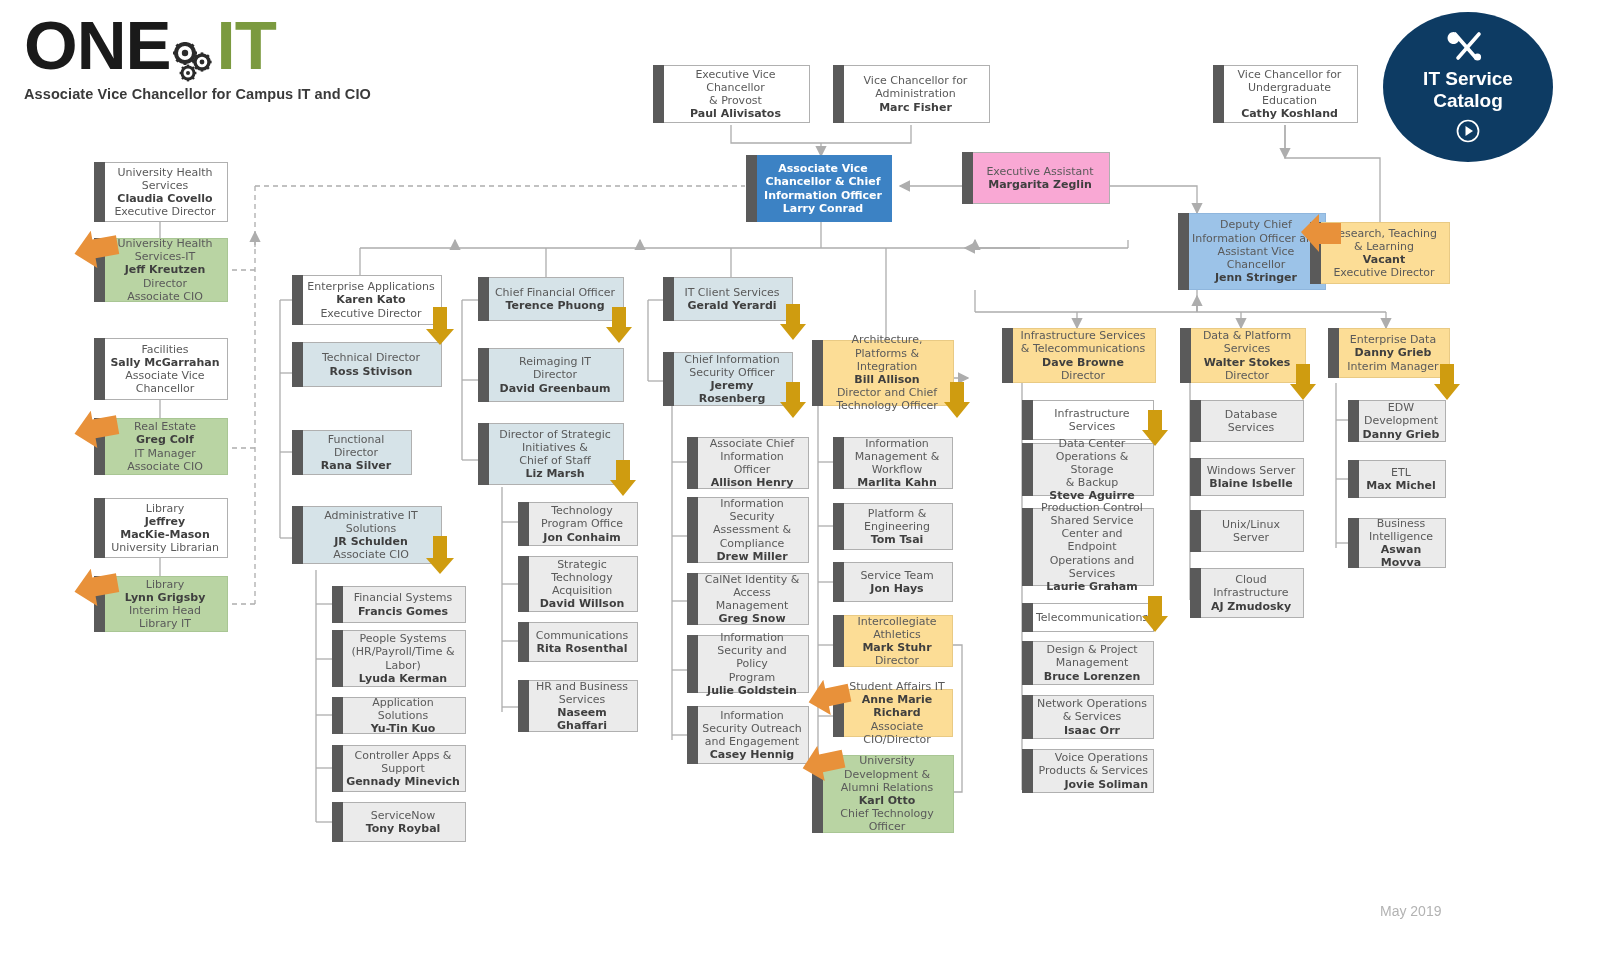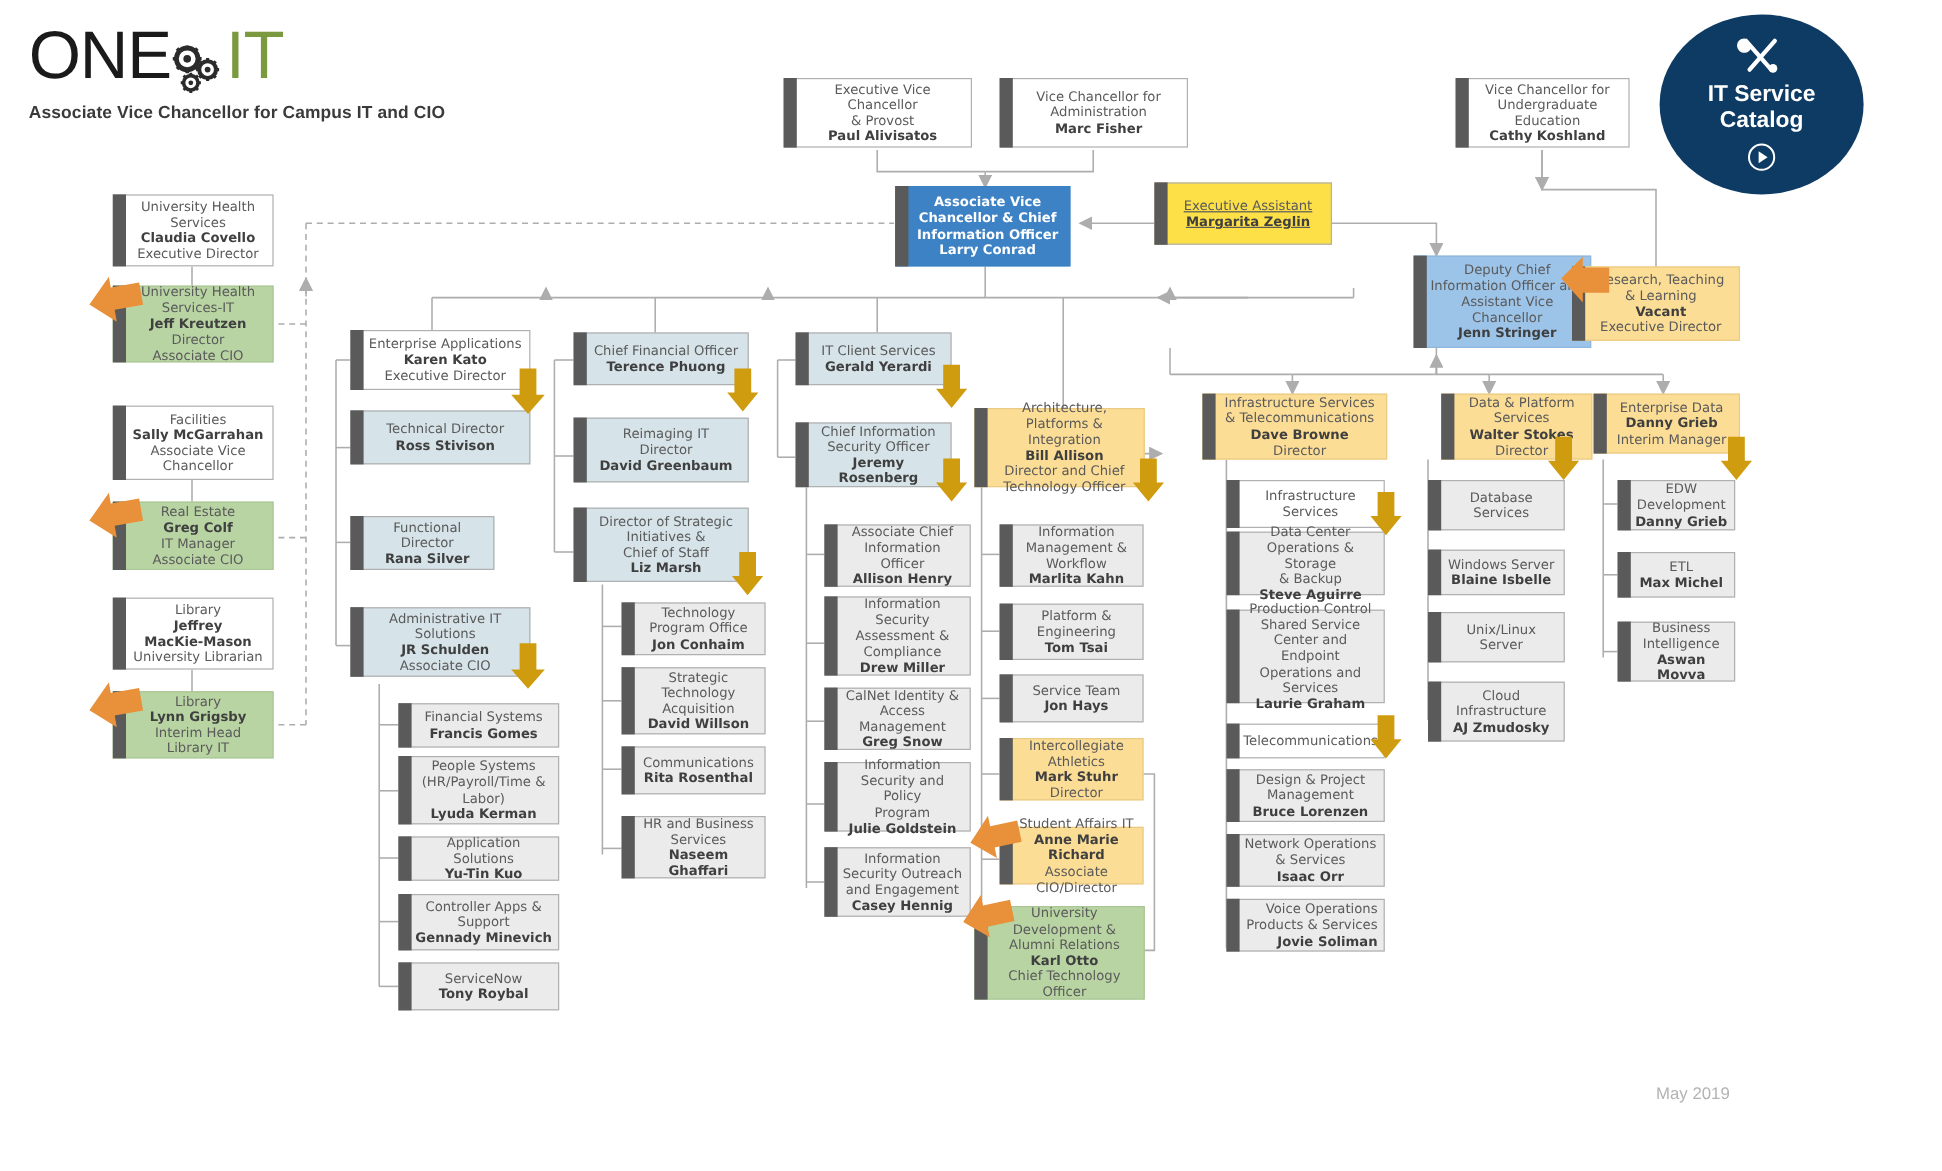--- a/index.html
+++ b/index.html
@@ -8,21 +8,21 @@
     width:1618px; height:976px;
     background:#ffffff;
     font-family:"DejaVu Sans", sans-serif;
     position:relative;
     overflow:hidden;
     color:#595959;
   }
   #canvas { position:absolute; left:0; top:0; width:1618px; height:976px; }
   
   .logo { position:absolute; left:24px; top:18px; }
-  .logo-text { font-family:"Liberation Sans", sans-serif; font-weight:normal; font-size:56px; letter-spacing:-1px; line-height:56px; }
+  .logo-text { font-family:"Liberation Sans", sans-serif; font-weight:bold; font-size:69px; letter-spacing:-1px; line-height:56px; }
   .logo-one { color:#1a1a1a; }
   .logo-it { color:#7b9a3f; }
   .logo-gears { display:inline-block; position:relative; width:46px; height:46px; vertical-align:middle; }
   .subtitle {
     position:absolute; left:24px; top:86px;
     font-family:"Liberation Sans", sans-serif;
     font-weight:bold; font-size:14.5px; color:#3a3a3a; letter-spacing:.1px;
   }
   .footdate {
     position:absolute; left:1380px; top:903px;
@@ -52,21 +52,21 @@
     color:#5a5a5a;
     z-index:5;
   }
   .box::before {
     content:""; position:absolute; left:-1px; top:-1px; bottom:-1px; width:11px;
     background:#5a5a5a;
   }
   .box .inner { width:100%; }
   .box b { color:#3f3f3f; font-weight:bold; }
   .c-white   { background:#ffffff; }
-  .c-gray    { background:#fde047;text-decoration:underline; }
+  .c-gray    { background:#f9a8d4; }
   .c-lblue   { background:#d6e3e8; }
   .c-blue    { background:#3c82c4; color:#ffffff; border-color:#3c82c4; }
   .c-blue b  { color:#ffffff;text-align:center; }
   .c-blue::before { background:#5a5a5a; }
   .c-sblue   { background:#9cc3e8; border-color:#8fb6dd; }
   .c-green   { background:#b9d4a3; border-color:#a9c694; }
   .c-yellow  { background:#fcdd96; border-color:#e9ca84; }
   .c-egray   { background:#ebebeb; }
   
   .arrow { position:absolute; z-index:20; }
@@ -670,21 +670,21 @@
     <svg width="30" height="40" viewBox="0 0 30 40">
         <path d="M8 2 L22 2 L22 22 L28 22 L15 38 L2 22 L8 22 Z" fill="#cf9c10"></path>
       </svg>
   </div>
   <div class="arrow" style="left:1140px;top:594px;">
     <svg width="30" height="40" viewBox="0 0 30 40">
         <path d="M8 2 L22 2 L22 22 L28 22 L15 38 L2 22 L8 22 Z" fill="#cf9c10"></path>
       </svg>
   </div>
 
-  <div class="box c-yellow" style="left:1180px;top:328px;width:126px;height:55px;margin-left:21px;">
+  <div class="box c-yellow" style="left:1180px;top:328px;width:126px;height:55px;">
     <div class="inner"><div style="white-space:pre-line">Data &amp; Platform
 Services</div>
       <b>Walter Stokes</b>
       <div>Director</div></div>
   </div>
   <div class="arrow" style="left:1288px;top:362px;">
     <svg width="30" height="40" viewBox="0 0 30 40">
         <path d="M8 2 L22 2 L22 22 L28 22 L15 38 L2 22 L8 22 Z" fill="#cf9c10"></path>
       </svg>
   </div>

